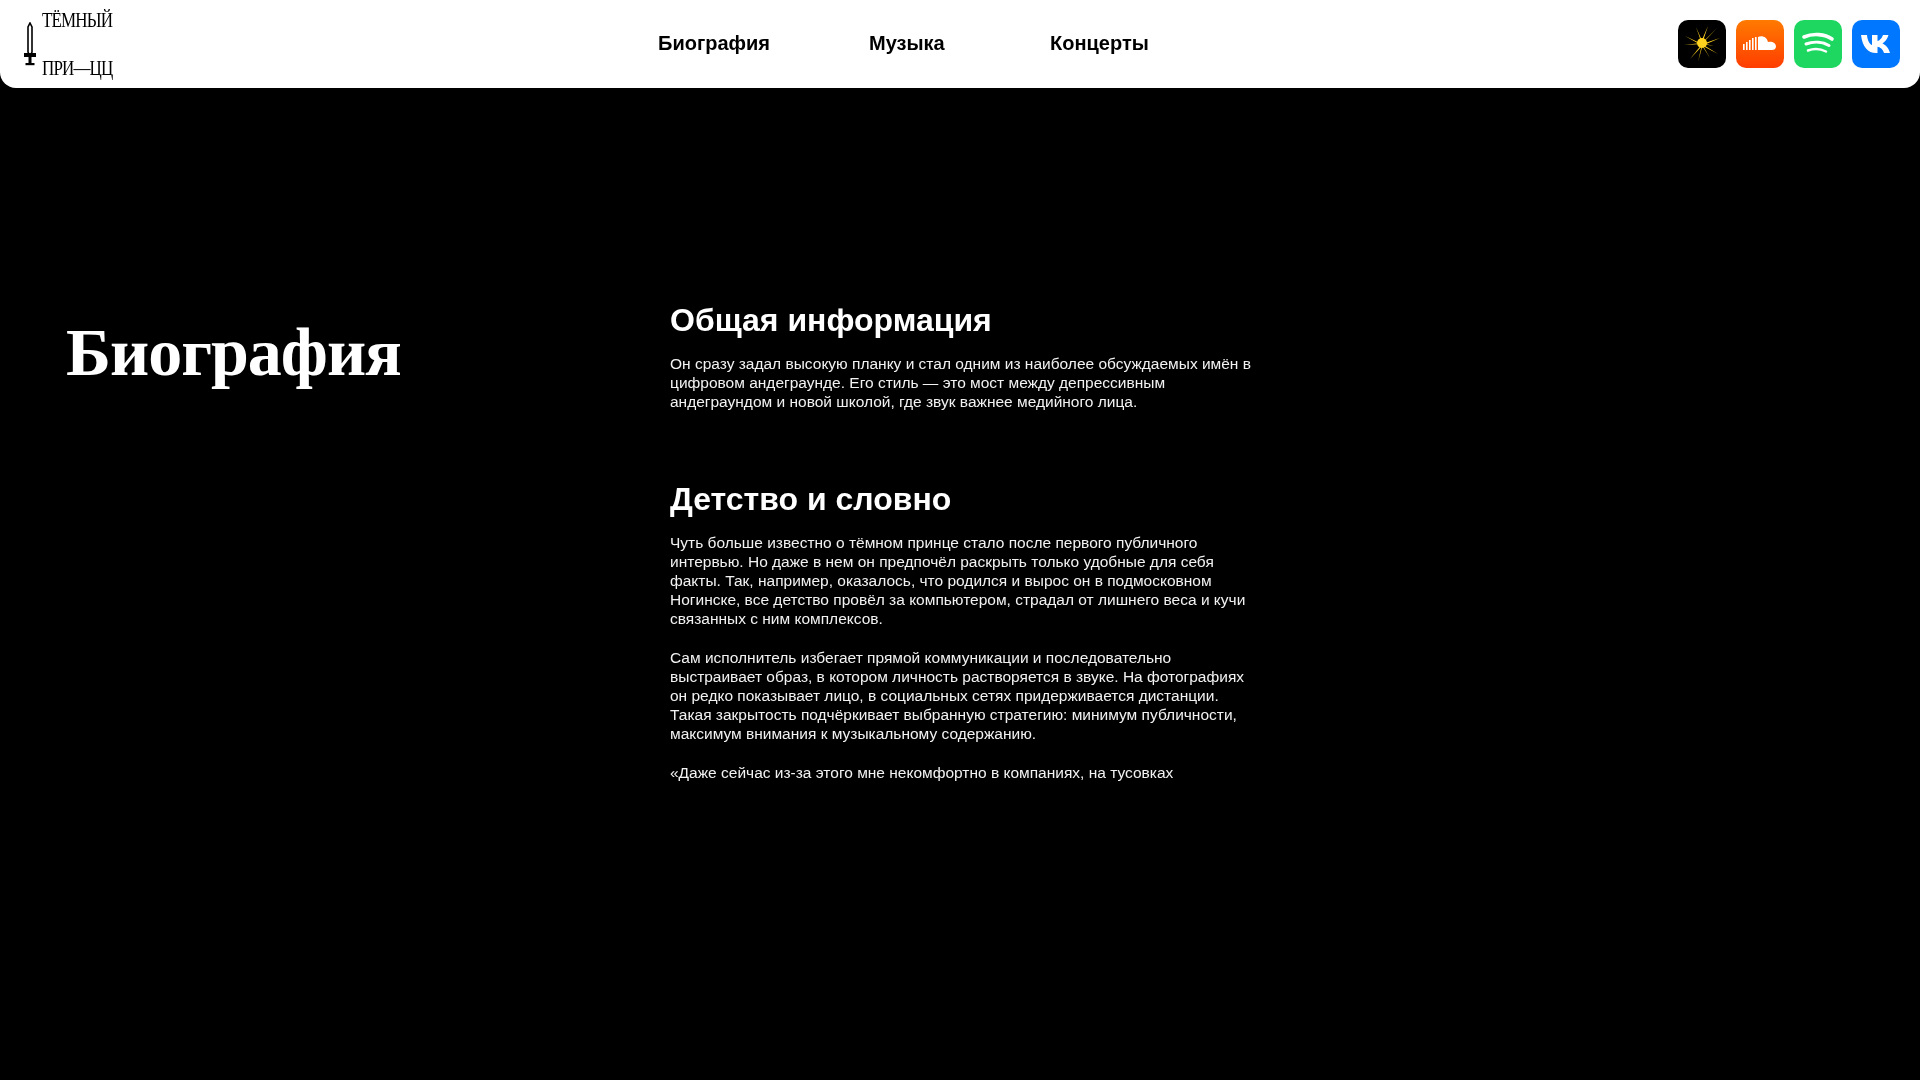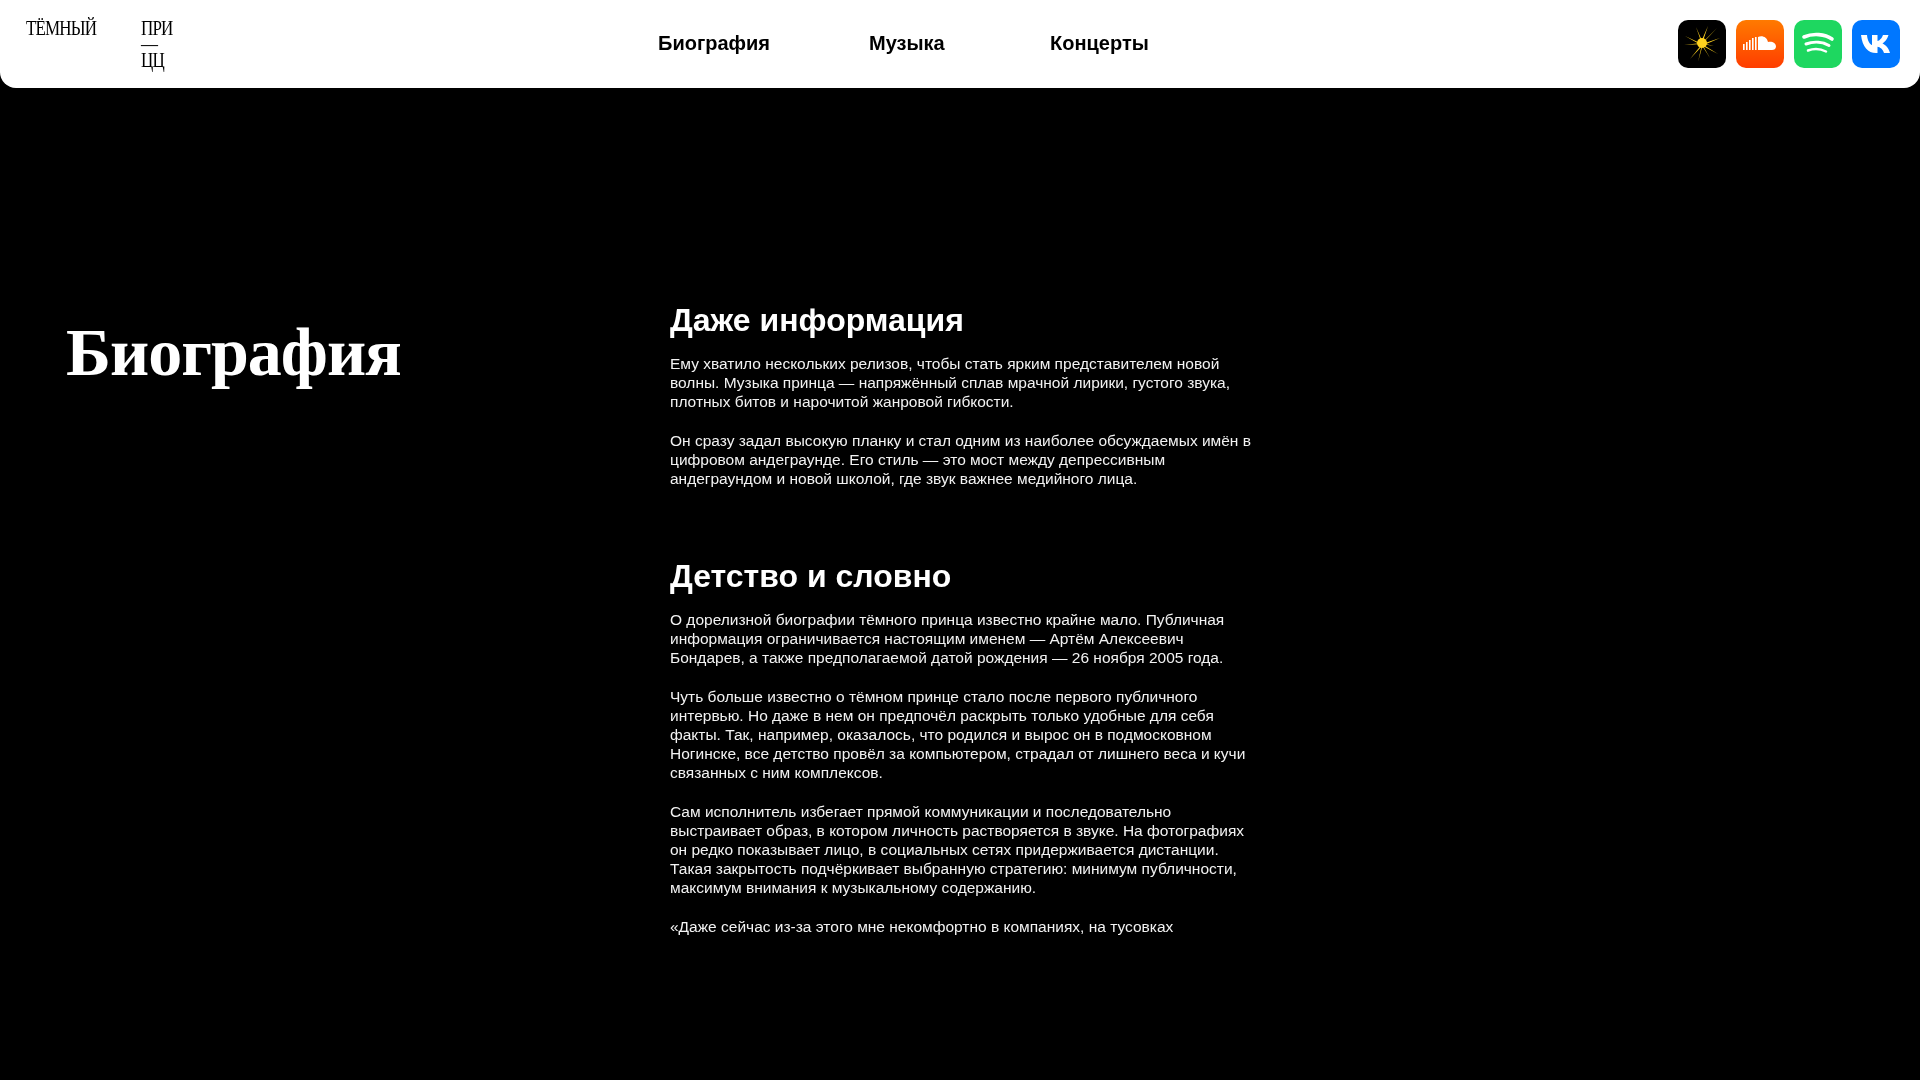--- a/index.html
+++ b/index.html
@@ -8,21 +8,21 @@
 
     .header {
       position: absolute; left: 0; top: 0; width: 1920px; height: 88px;
       background: #fff; border-radius: 0 0 16px 16px;
     }
     .logo {
       position: absolute; left: 22px; top: 22px; height: 44px; width: 110px;
       display: flex; align-items: center; color: #000;
     }
     .logo .sword { width: 16px; height: 44px; margin-right: 4px; }
-    .logo .wordmark { display: flex; flex-direction: row; line-height: 16px; gap: 32px; }
+    .logo .wordmark { display: flex; flex-direction: column; line-height: 16px; gap: 32px; }
     .logo .wordmark span {
       font-family: "Liberation Serif", "DejaVu Serif", serif; font-size: 20px;
       letter-spacing: -1px; color: #000; font-weight: normal; transform: scaleX(0.85); transform-origin: left;
     }
 
     .nav { position: absolute; top: 0; left: 0; height: 88px; width: 1920px; }
     .nav a {
       position: absolute; top: 30px; font-size: 20px; font-weight: bold; color: #000;
       text-decoration: none; line-height: 26px; white-space: nowrap;
     }
@@ -120,24 +120,22 @@
         <path fill="#fff" d="M1 1 H7 C7.5 7 10 10.5 12 11 V1 H17.5 V7 C19.5 6.8 22 4 23 1 H28.5 C27.5 5 24.8 8 22.5 9.5 C25 10.5 28.5 13.5 30 19 H24 C23 15.5 20 13 17.5 12.8 V19 H16 C8 19 2.5 13 1 1 Z"></path>
       </svg>
     </div>
   </div>
 </header>
 
 <h1 class="page-title">Биография</h1>
 
 <main class="content">
   <section class="section">
-    <h2>Даже информация</h2>
-    <p>Ему хватило нескольких релизов, чтобы стать ярким представителем новой волны. Музыка принца — напряжённый сплав мрачной лирики, густого звука, плотных битов и нарочитой жанровой гибкости.</p>
+    <h2>Общая информация</h2>
     <p>Он сразу задал высокую планку и стал одним из наиболее обсуждаемых имён в цифровом андеграунде. Его стиль — это мост между депрессивным андеграундом и новой школой, где звук важнее медийного лица.</p>
   </section>
   <section class="section">
     <h2>Детство и словно</h2>
-    <p>О дорелизной биографии тёмного принца известно крайне мало. Публичная информация ограничивается настоящим именем — Артём Алексеевич Бондарев, а также предполагаемой датой рождения — 26 ноября 2005 года.</p>
     <p>Чуть больше известно о тёмном принце стало после первого публичного интервью. Но даже в нем он предпочёл раскрыть только удобные для себя факты. Так, например, оказалось, что родился и вырос он в подмосковном Ногинске, все детство провёл за компьютером, страдал от лишнего веса и кучи связанных с ним комплексов.</p>
     <p>Сам исполнитель избегает прямой коммуникации и последовательно выстраивает образ, в котором личность растворяется в звуке. На фотографиях он редко показывает лицо, в социальных сетях придерживается дистанции. Такая закрытость подчёркивает выбранную стратегию: минимум публичности, максимум внимания к музыкальному содержанию.</p>
     <p>«Даже сейчас из-за этого мне некомфортно в компаниях, на тусовках</p>
   </section>
 </main>
 
 </body></html>

